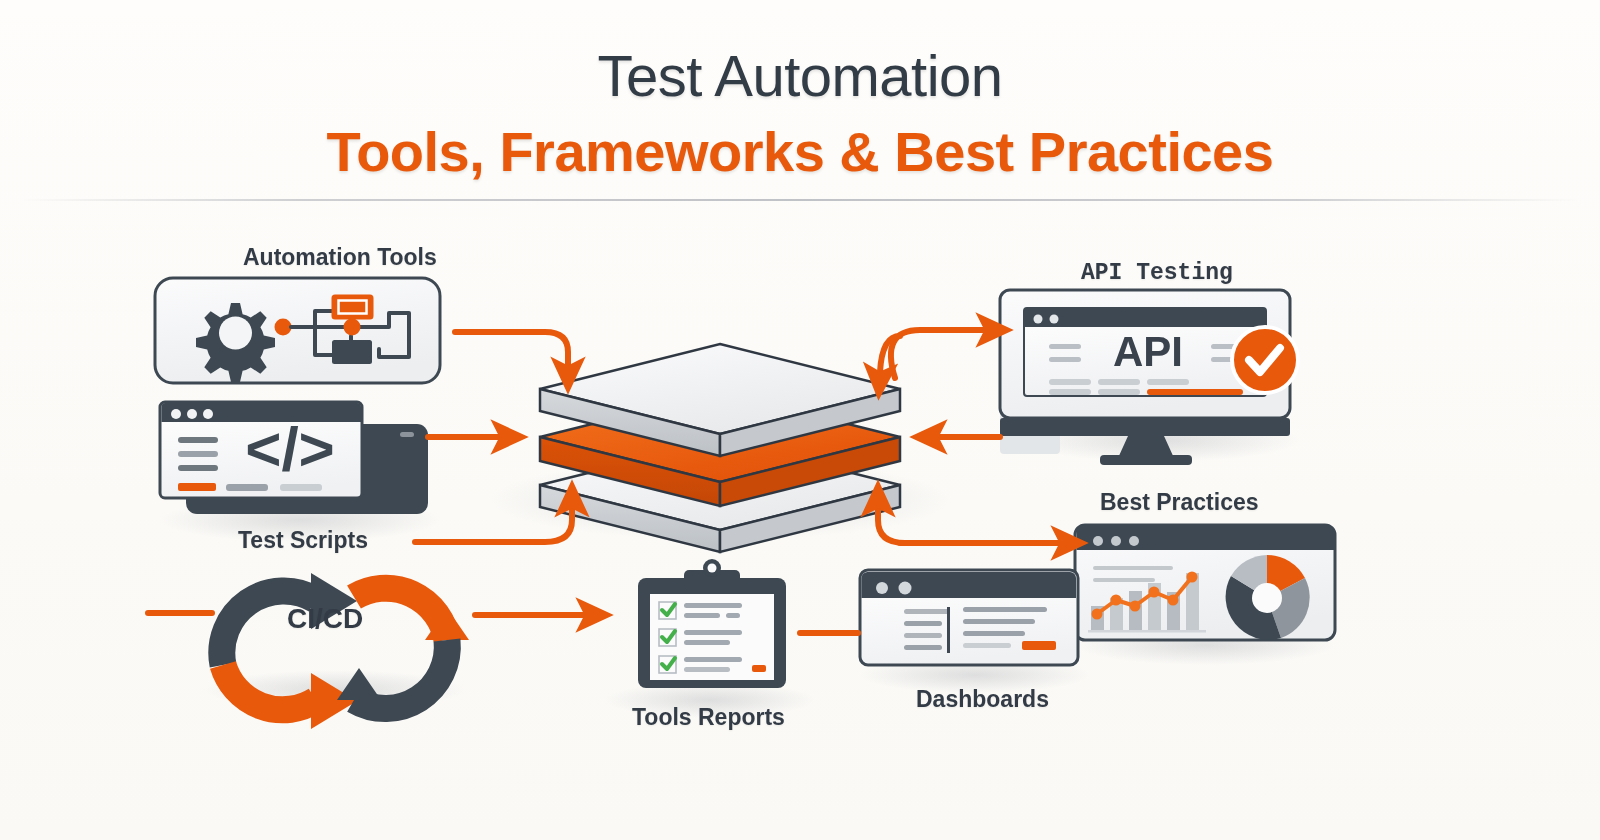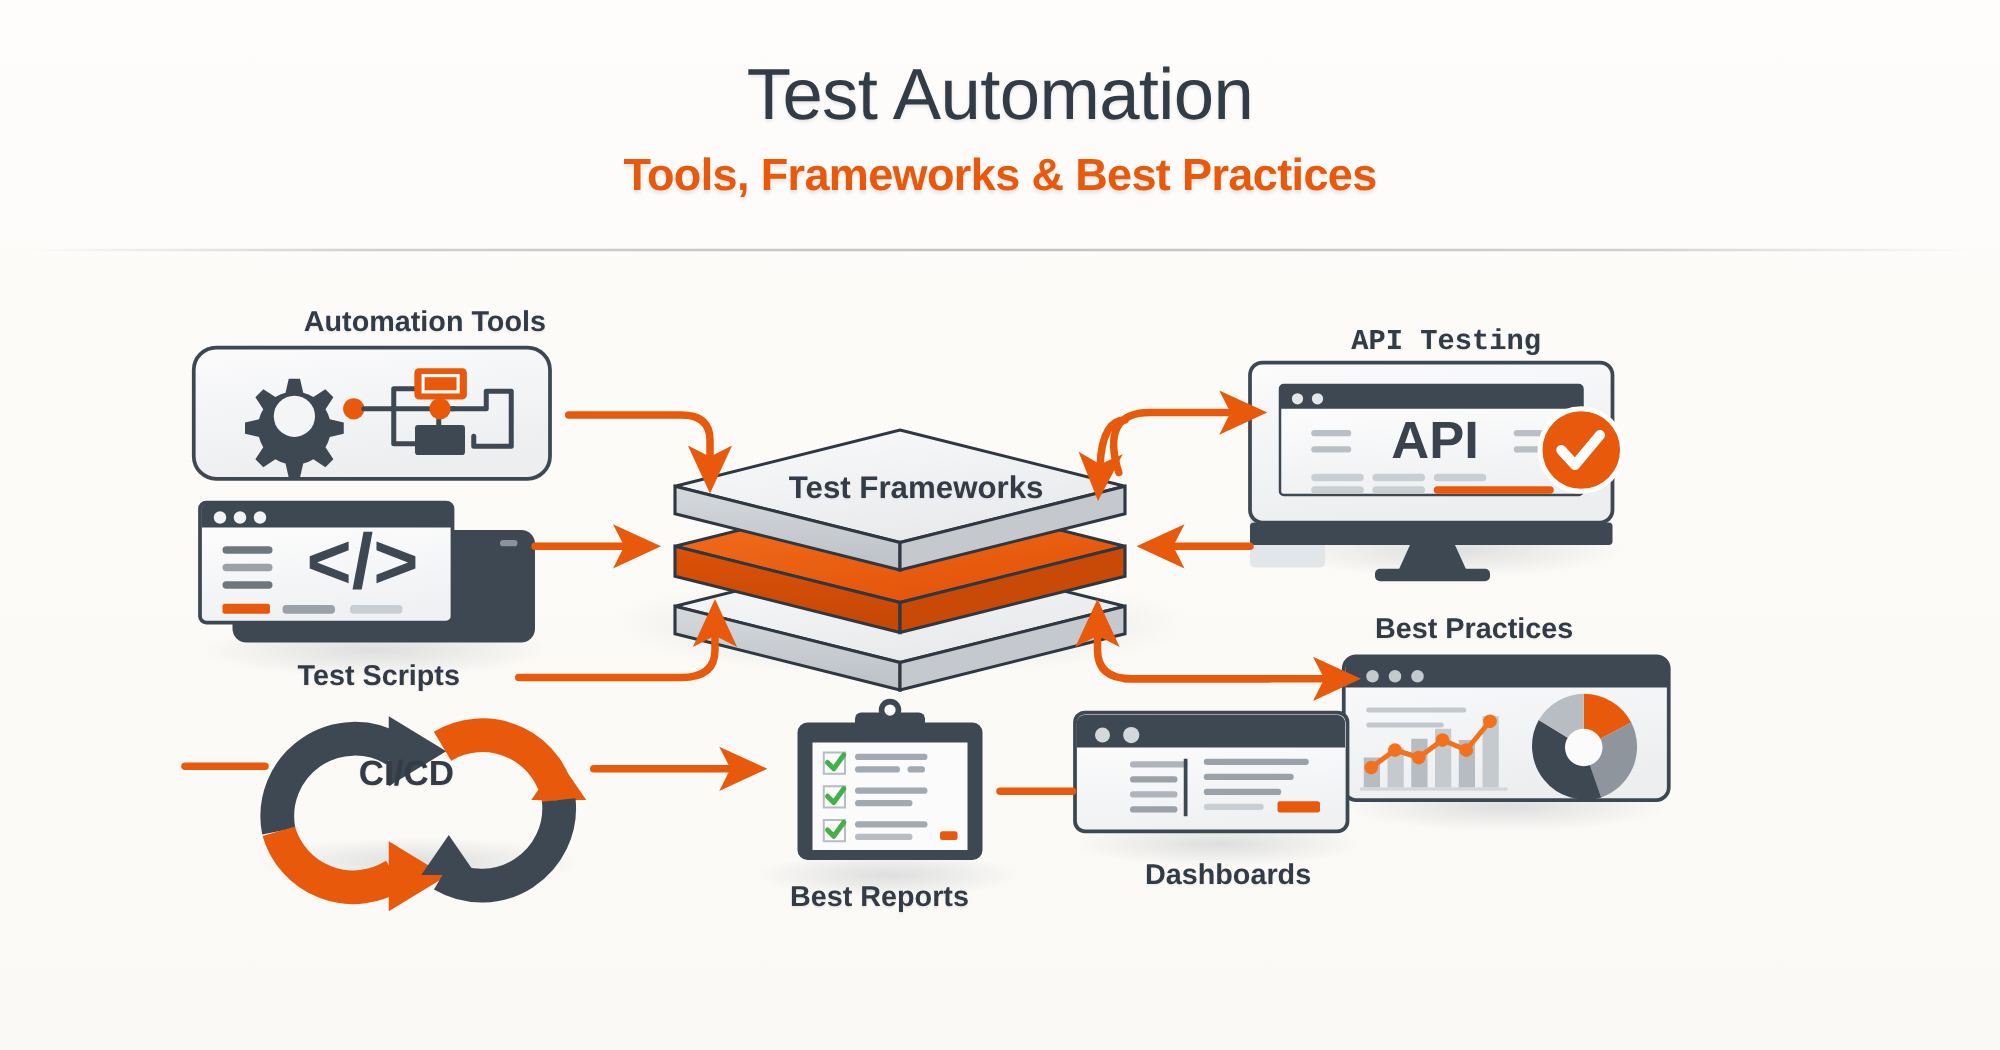--- a/index.html
+++ b/index.html
@@ -21,21 +21,21 @@
     text-align: center;
   }
   #title {
     margin-top: 42px;
     font-size: 58px; font-weight: normal; letter-spacing: -0.5px;
     color: #323c46;
     text-shadow: 0 2px 3px rgba(0,0,0,0.10);
   }
   #subtitle {
     margin-top: 10px;
-    font-size: 36px; font-weight: bold; letter-spacing: -0.5px;
+    font-size: 56px; font-weight: bold; letter-spacing: -0.5px;
     color: #e8590c;
     text-shadow: 0 2px 3px rgba(0,0,0,0.10);
   }
   #header-divider {
     position: absolute; left: 20px; top: 199px; width: 1560px; height: 2px;
     background: linear-gradient(90deg, rgba(200,200,200,0) 0%, rgba(190,192,196,0.75) 18%, rgba(185,188,193,0.9) 50%, rgba(190,192,196,0.75) 82%, rgba(200,200,200,0) 100%);
   }
 
   
   .caption {
@@ -347,25 +347,24 @@
       <path d="M800 633 H858"></path>
 
       <path d="M148 613 H212"></path>
     </g>
   </svg>
 
   <div class="caption" style="left:199px; top:244px;margin-left:44px;">Automation Tools</div>
 
   <div class="caption" style="left:238px; top:527px;">Test Scripts</div>
 
-  <div class="caption" style="left:631px; top:376px; font-size:25px;">Test Frameworks</div>
 
   <div class="caption" style="left:1081px; top:260px;font-family:Liberation Mono, monospace;">API Testing</div>
 
   <div class="caption" style="left:1100px; top:489px;">Best Practices</div>
 
   <div class="caption" style="left:287px; top:603px; font-size:28px;">CI/CD</div>
 
-  <div class="caption" style="left:632px; top:704px;">Best Reports</div>
+  <div class="caption" style="left:632px; top:704px;">Tools Reports</div>
 
   <div class="caption" style="left:916px; top:686px;">Dashboards</div>
 
 </div>
 
 </body></html>

